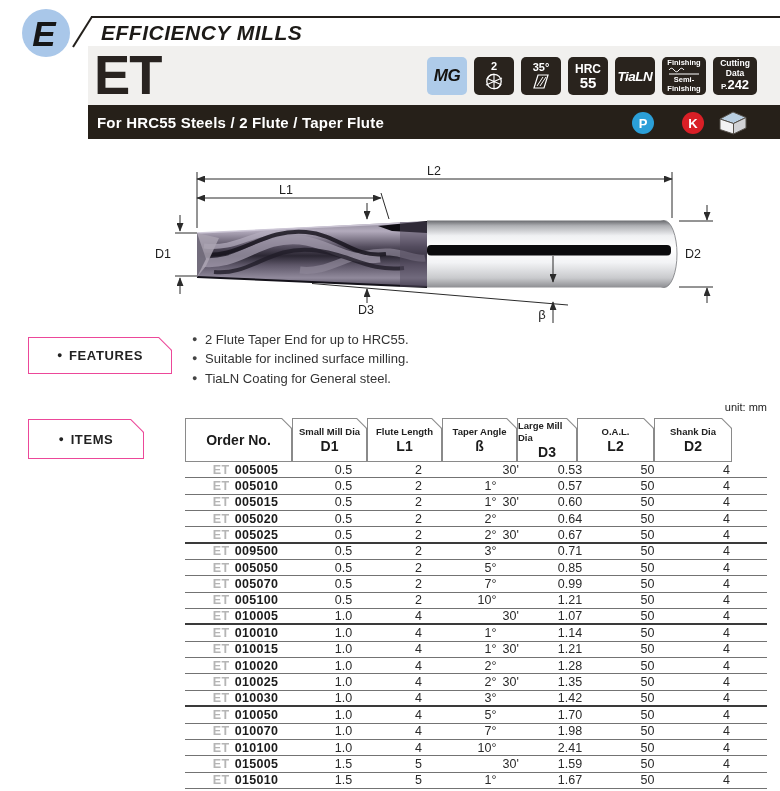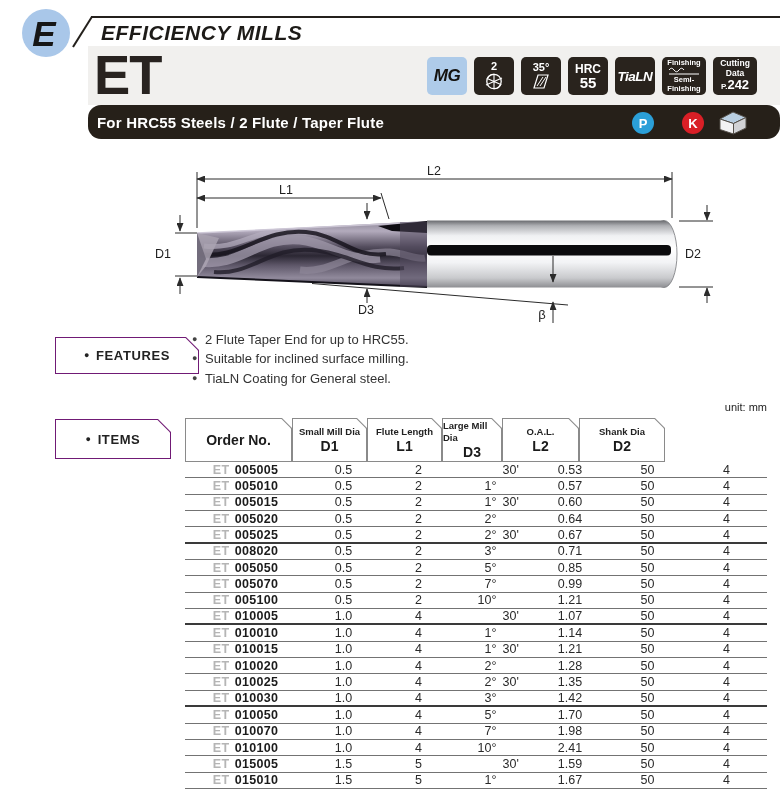--- a/index.html
+++ b/index.html
@@ -11,21 +11,21 @@
   .e-circle span{font-size:35px;font-weight:bold;font-style:italic;color:#161616;line-height:1;padding-right:4px;}
   .top-rule{position:absolute;left:91px;top:16px;width:689px;height:2px;background:#24201c;}
   .diag-rule{position:absolute;left:73px;top:46px;width:36px;height:2px;background:#24201c;
              transform-origin:left center;transform:rotate(-58deg);}
   .series-title{position:absolute;left:101px;top:21px;font-size:21px;font-weight:bold;
                 font-style:italic;letter-spacing:.5px;color:#1d1b18;}
   .gray-band{position:absolute;left:88px;top:46px;width:692px;height:59px;background:#f1f0ee;}
   .product-code{position:absolute;left:94px;top:47px;font-size:56px;font-weight:bold;
                 color:#282320;line-height:1;letter-spacing:-1px;transform:scaleX(.97);transform-origin:left;}
   .sub-bar{position:absolute;left:88px;top:105px;width:692px;height:34px;background:#262019;
-           display:flex;align-items:center;border-radius:13px;}
+           display:flex;align-items:center;}
   .sub-bar .sub-text{color:#fff;font-weight:bold;font-size:15px;padding-left:9px;letter-spacing:.2px;}
   
   .badges{position:absolute;left:427px;top:57px;display:flex;gap:7px;align-items:stretch;}
   .badge{height:38px;border-radius:5px;background:#29231d;color:#fff;display:flex;flex-direction:column;
          align-items:center;justify-content:center;box-sizing:border-box;}
   .badge.w40{width:40px;} .badge.w44{width:44px;}
   .badge.mg{background:#aecbe9;color:#14120f;}
   .badge.mg span{font-size:17px;font-weight:bold;font-style:italic;letter-spacing:-.5px;}
   .badge .bnum{font-size:11px;font-weight:bold;line-height:11px;}
   .badge .b2line{font-size:12px;font-weight:bold;line-height:13px;}
@@ -33,41 +33,41 @@
   .badge .tialn{font-size:13.5px;font-weight:bold;font-style:italic;letter-spacing:-.5px;}
   .badge .tiny{font-size:7.5px;line-height:8.5px;font-weight:bold;}
   .badge .pnum{font-size:13px;font-weight:bold;line-height:13px;}
   .badge .pnum .psm{font-size:8px;font-weight:bold;}
   
   .mat-circle{position:absolute;width:22px;height:22px;border-radius:50%;top:112px;
               display:flex;align-items:center;justify-content:center;color:#fff;
               font-size:13px;font-weight:bold;}
   .wedge{position:absolute;left:716px;top:109px;}
   
-  .nbox{position:absolute;background:#701a75;
-        clip-path:polygon(0 0,calc(100% - 13px) 0,100% 13px,100% 100%,0 100%);margin-left:27px;}
+  .nbox{position:absolute;background:#ec4899;
+        clip-path:polygon(0 0,calc(100% - 13px) 0,100% 13px,100% 100%,0 100%);}
   .nbox .nin{position:absolute;inset:1px;background:#fff;display:flex;align-items:center;justify-content:center;
         clip-path:polygon(0 0,calc(100% - 12.5px) 0,100% 12.5px,100% 100%,0 100%);}
   .sec-label{font-size:13px;font-weight:bold;letter-spacing:.6px;color:#222;}
   .sec-label .dot{font-size:9px;vertical-align:2px;margin-right:6px;}
   
   .features-list{position:absolute;left:192px;top:330px;font-size:13px;color:#333;}
   .feat-line{display:flex;line-height:19.3px;}
   .feat-line .fb{width:13px;font-size:9px;line-height:19.3px;color:#444;}
   
   .unit-note{position:absolute;right:13px;top:401px;font-size:11px;color:#222;}
   .thead{position:absolute;left:185px;top:418px;display:flex;height:44px;}
   .hcell{position:relative;background:#8a8a8a;box-sizing:border-box;
          clip-path:polygon(0 0,calc(100% - 10px) 0,100% 10px,100% 100%,0 100%);}
   .hcell .nin{position:absolute;inset:1px;background:#fff;display:flex;flex-direction:column;
          align-items:center;justify-content:center;
          clip-path:polygon(0 0,calc(100% - 9.5px) 0,100% 9.5px,100% 100%,0 100%);}
   .htop{font-size:9.5px;color:#222;line-height:12px;font-weight:bold;}
   .hmain{font-size:14px;font-weight:bold;color:#1b1b1b;line-height:16px;}
-  .w0{width:107px}.w1{width:75px}.w2{width:75px}.w3{width:75px}.w4{width:60px}.w5{width:77px}.w6{width:86px}
+  .w0{width:107px}.w1{width:75px}.w2{width:75px}.w3{width:75px}.w4{width:60px}.w5{width:77px}.w6{width:78px}
   .tbody{position:absolute;left:185px;top:462px;width:582px;}
   .trow{display:flex;height:16.35px;box-sizing:border-box;border-bottom:1px solid #737373;
         align-items:center;font-size:12.5px;color:#2a2a2a;}
   .trow:nth-of-type(5n):not(:last-of-type){border-bottom:2px solid #3a3a3a;align-items:center;}
   .c{text-align:center;box-sizing:border-box;}
   .c.c0{width:121px}.c.c1{width:75px}.c.c2{width:75px}.c.c3{width:75px;display:flex;justify-content:center}
   .c.c4{width:78px}.c.c5{width:77px}.c.c6{width:81px}
   .pfx{color:#b5b5b5;font-weight:bold;margin-right:5px;letter-spacing:.5px;}
   .code{font-weight:bold;color:#1b1b1b;letter-spacing:.3px;}
   .deg{display:inline-block;width:40px;text-align:right;}
@@ -263,20 +263,26 @@
           <div class="htop">Small Mill Dia</div>
         <div class="hmain">D1</div>
         </div>
     </div>
     <div class="hcell w2">
       <div class="nin">
           <div class="htop">Flute Length</div>
         <div class="hmain">L1</div>
         </div>
     </div>
+    <div class="hcell w3">
+      <div class="nin">
+          <div class="htop">Taper Angle</div>
+        <div class="hmain">ß</div>
+        </div>
+    </div>
     <div class="hcell w4">
       <div class="nin">
           <div class="htop">Large Mill Dia</div>
         <div class="hmain">D3</div>
         </div>
     </div>
     <div class="hcell w5">
       <div class="nin">
           <div class="htop">O.A.L.</div>
         <div class="hmain">L2</div>
@@ -362,21 +368,21 @@
           <span class="deg">2°</span>
           <span class="min">30'</span>
         </div>
         <div class="c c4">0.67</div>
         <div class="c c5">50</div>
         <div class="c c6">4</div>
       </div>
 
       <div class="trow">
         <div class="c c0">
-          <span class="pfx">ET</span><span class="code">008020</span>
+          <span class="pfx">ET</span><span class="code">009500</span>
         </div>
         <div class="c c1">0.5</div>
         <div class="c c2">2</div>
         <div class="c c3">
           <span class="deg">3°</span>
           <span class="min"></span>
         </div>
         <div class="c c4">0.71</div>
         <div class="c c5">50</div>
         <div class="c c6">4</div>

